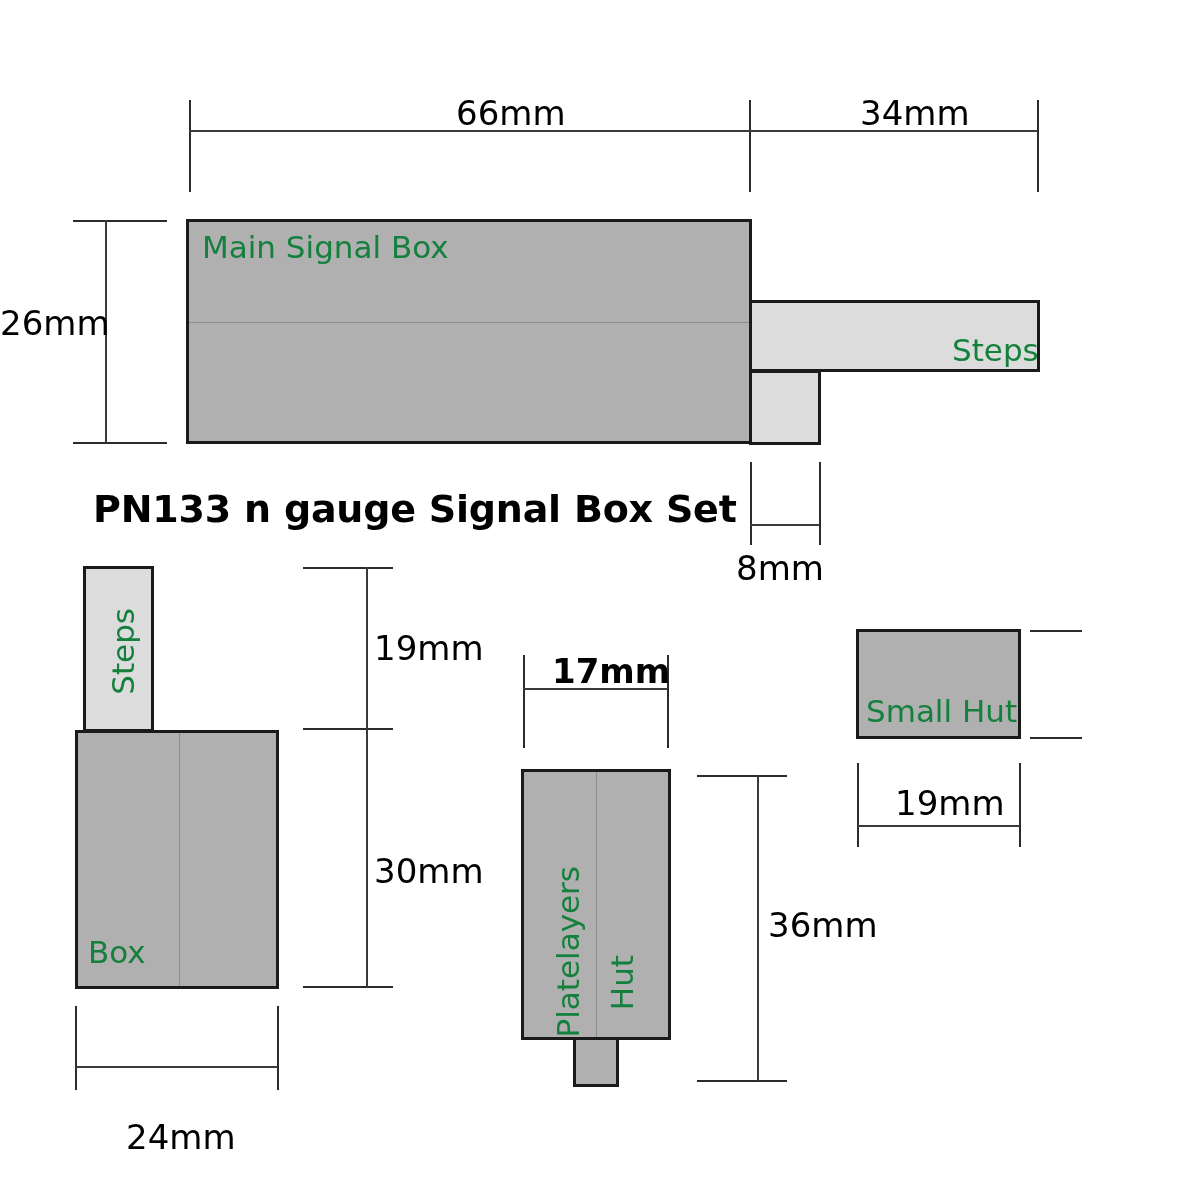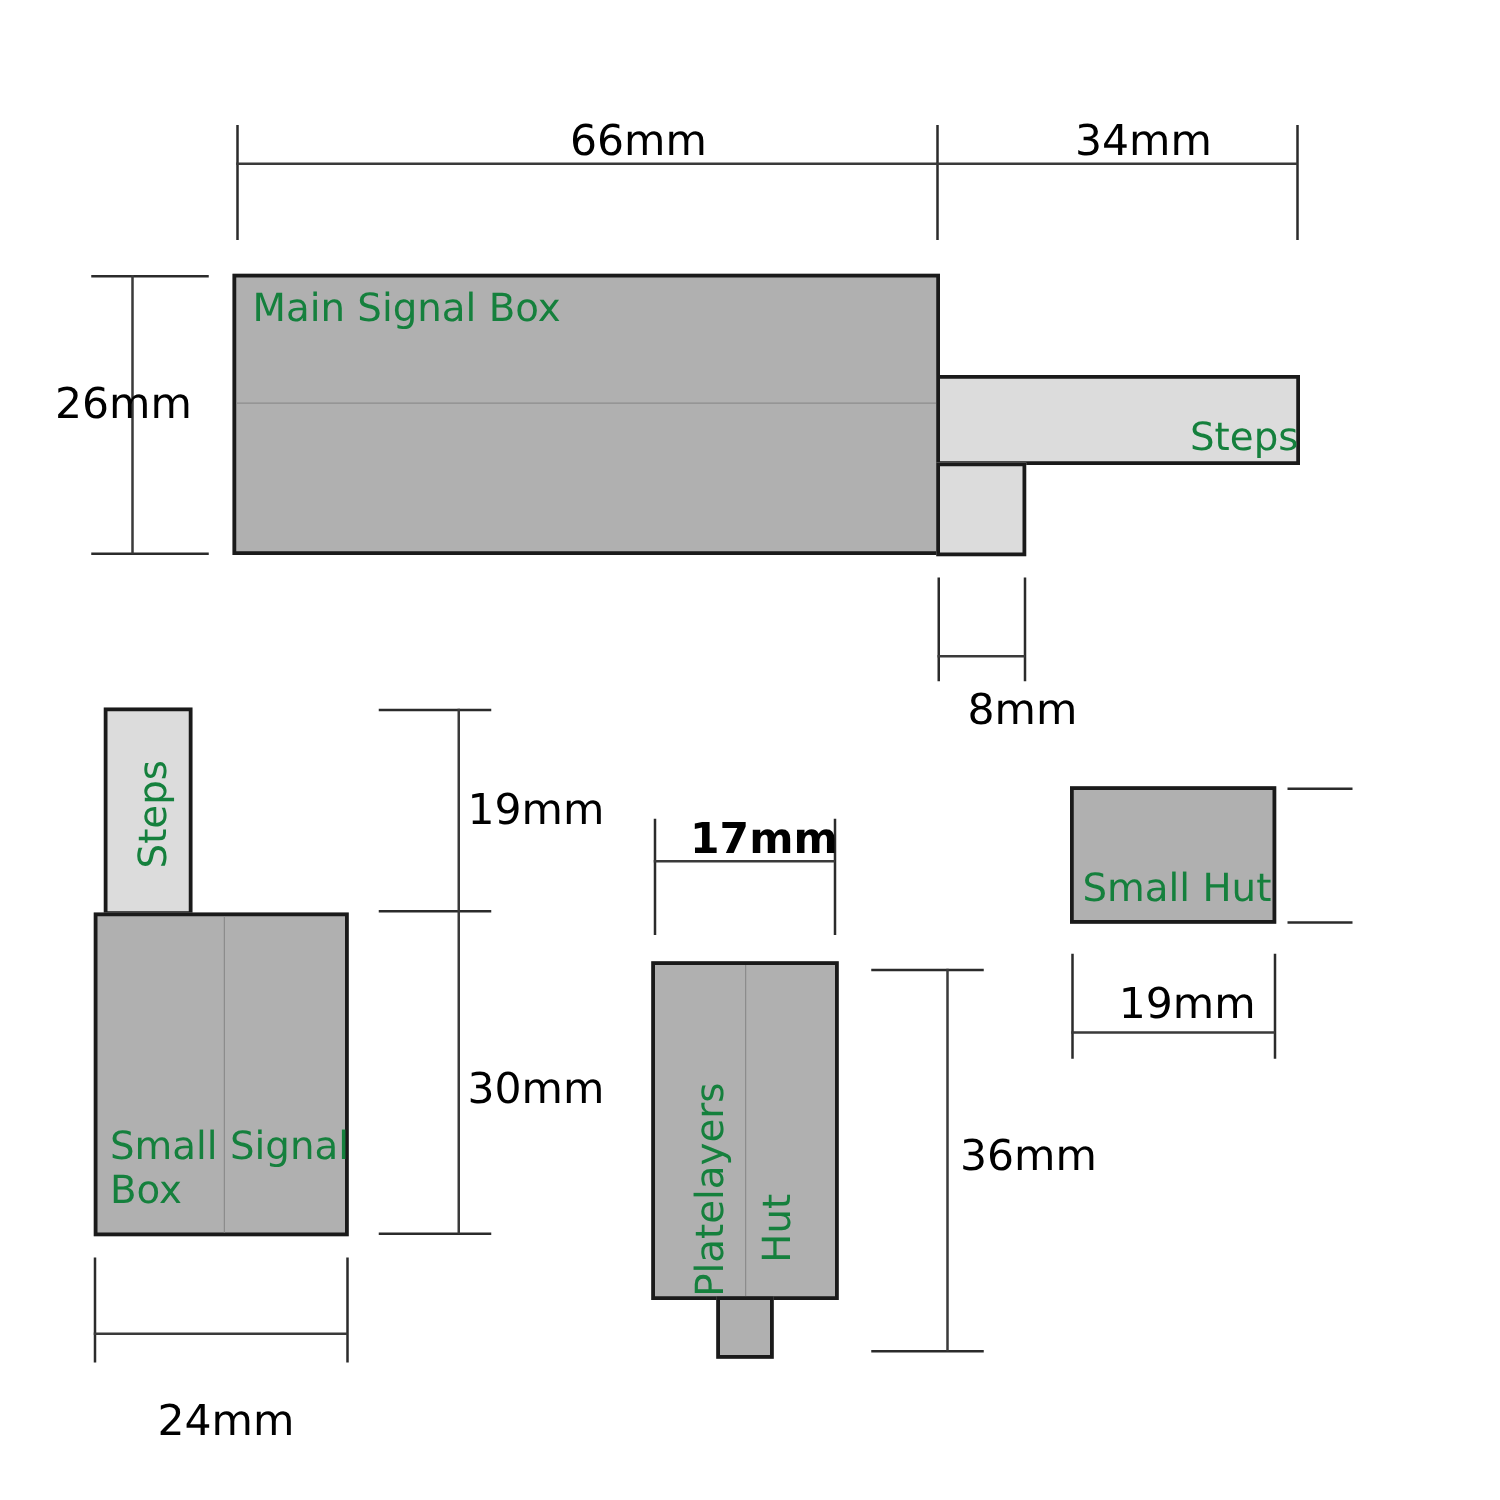--- a/index.html
+++ b/index.html
@@ -100,45 +100,46 @@
   <div class="dim-line-h" style="left:189px; top:130px; width:561px;"></div>
   <div class="dim-text" style="left:456px; top:93px;">66mm</div>
 
   <div class="tick-v" style="left:1037px; top:100px; height:92px;"></div>
   <div class="dim-line-h" style="left:749px; top:130px; width:289px;"></div>
   <div class="dim-text" style="left:847px; top:93px;margin-left:13px;">34mm</div>
 
   <div class="tick-h" style="left:73px; top:220px; width:94px;"></div>
   <div class="tick-h" style="left:73px; top:442px; width:94px;"></div>
   <div class="dim-line-v" style="left:105px; top:220px; height:223px;"></div>
-  <div class="dim-text" style="left:0px; top:303px;padding-left:44px;">26mm</div>
+  <div class="dim-text" style="left:0px; top:303px;">26mm</div>
 
   <div class="part fill-dark" style="left:186px; top:219px; width:566px; height:225px;">
     <div class="score-h" style="left:0; top:100px; width:560px;"></div>
   </div>
   <div class="plabel" style="left:202px; top:230px;">Main Signal Box</div>
 
   <div class="part fill-light" style="left:749px; top:300px; width:291px; height:72px;"></div>
   <div class="plabel" style="left:952px; top:333px;">Steps</div>
 
   <div class="part fill-light" style="left:749px; top:370px; width:72px; height:75px;"></div>
 
   <div class="tick-v" style="left:750px; top:462px; height:83px;"></div>
   <div class="tick-v" style="left:819px; top:462px; height:83px;"></div>
   <div class="dim-line-h" style="left:750px; top:524px; width:70px;"></div>
-  <div class="dim-text" style="left:774px; top:548px;">8mm</div>
+  <div class="dim-text" style="left:736px; top:548px;">8mm</div>
 
+  <div id="set-title">PN133 n gauge Signal Box Set</div>
 
   <div class="part fill-light" style="left:83px; top:566px; width:71px; height:166px;"></div>
   <div class="plabel vert" style="left:106px; top:608px;">Steps</div>
 
   <div class="part fill-dark" style="left:75px; top:730px; width:204px; height:259px;">
     <div class="score-v" style="left:101px; top:0; height:253px;"></div>
   </div>
-  <div class="plabel" style="left:88px; top:900px;"><span>Small Signal</span><br><span>Box</span></div>
+  <div class="plabel" style="left:88px; top:900px;"><br><span>Box</span></div>
 
   <div class="tick-h" style="left:303px; top:567px; width:90px;"></div>
   <div class="tick-h" style="left:303px; top:728px; width:90px;"></div>
   <div class="tick-h" style="left:303px; top:986px; width:90px;"></div>
   <div class="dim-line-v" style="left:366px; top:567px; height:162px;"></div>
   <div class="dim-line-v" style="left:366px; top:728px; height:259px;"></div>
   <div class="dim-text" style="left:374px; top:628px;">19mm</div>
   <div class="dim-text" style="left:374px; top:851px;">30mm</div>
 
   <div class="tick-v" style="left:75px; top:1006px; height:84px;"></div>

